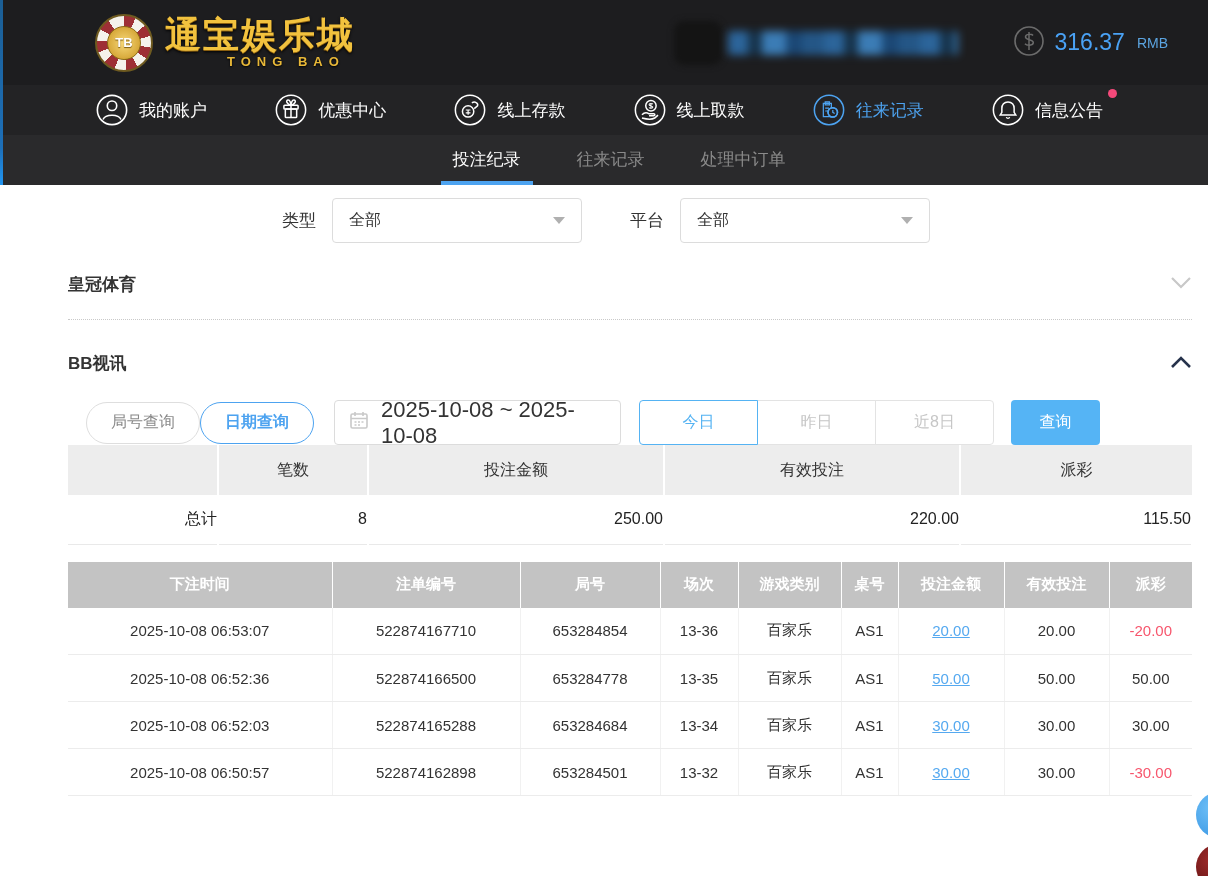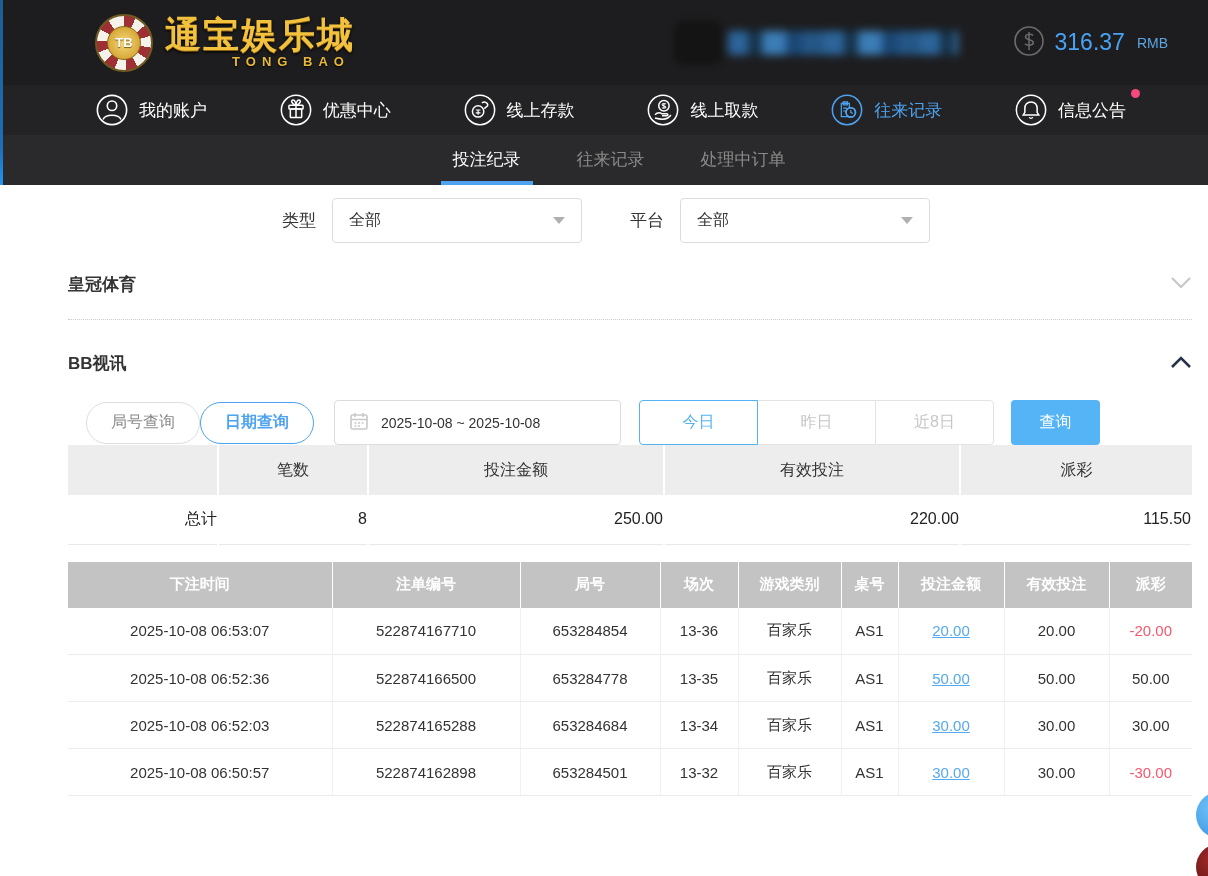--- a/index.html
+++ b/index.html
@@ -10,39 +10,39 @@
   .top { height:85px; background:#1d1d1f; display:flex; align-items:center; padding:0 40px 0 95px; }
   .edge-strip { position:absolute; left:0; top:0; width:3px; height:185px;
                 background:linear-gradient(#1b5e94, #1d6fb8 80%, #2196f3); z-index:40; }
   .logo { display:flex; align-items:center; gap:12px; }
   .chip { width:58px; height:58px; border-radius:50%;
           background:conic-gradient(#9e2f35 0 25deg,#f5f2ec 25deg 50deg,#9e2f35 50deg 75deg,#f5f2ec 75deg 100deg,#9e2f35 100deg 125deg,#f5f2ec 125deg 150deg,#9e2f35 150deg 175deg,#f5f2ec 175deg 200deg,#9e2f35 200deg 225deg,#f5f2ec 225deg 250deg,#9e2f35 250deg 275deg,#f5f2ec 275deg 300deg,#9e2f35 300deg 325deg,#f5f2ec 325deg 360deg);
           display:flex; align-items:center; justify-content:center; border:2px solid #6e5a20; }
   .chip-core { width:34px; height:34px; border-radius:50%; background:radial-gradient(#f7d879,#c9941f);
                border:1px solid #8a6a14; color:#fff; font-size:13px; font-weight:bold;
                display:flex; align-items:center; justify-content:center; text-shadow:0 1px 1px #7a5a10; }
-  .brand { display:flex; flex-direction:column; line-height:1;text-align:center; }
+  .brand { display:flex; flex-direction:column; line-height:1; }
   .brand-cn { font-family:"Liberation Serif", serif; font-size:36px; font-weight:bold; color:#f2c23e;
               text-shadow:0 1px 0 #8a5f10, 0 2px 3px #000; letter-spacing:2px; }
   .brand-en { font-size:13px; font-weight:bold; color:#e8b838; letter-spacing:6px; margin:2px 0 0 62px;
               text-shadow:0 1px 2px #000; }
 
   .top-right { margin-left:auto; display:flex; align-items:center; gap:55px; }
   .user-blur { display:flex; align-items:center; }
   .avatar-blob { width:48px; height:44px; background:#141414; border-radius:10px; filter:blur(3px); }
   .name-blob { width:230px; height:24px; margin-left:6px; border-radius:3px;
                background:repeating-linear-gradient(90deg,#2e6da8 0 20px,#16354f 20px 34px,#3f87c6 34px 58px,#1b4c7e 58px 74px,#255d92 74px 96px);
                filter:blur(4px); opacity:.9; }
   .wallet { display:flex; align-items:center; gap:10px; }
   .wallet-amt { color:#4aa2f5; font-size:23px; }
   .wallet-cur { color:#5ba4e0; font-size:14px; margin-left:2px; }
 
   
   .navbar { height:50px; background:#232325; display:flex; align-items:center;
-            justify-content:space-between; padding:0 82px 0 95px; }
+            justify-content:space-between; padding:0 105px 0 95px; }
   .nav-item { display:flex; align-items:center; gap:10px; color:#fff; font-size:17px; cursor:pointer; position:relative; }
   .nav-item.active { color:#4da3f0; }
   .nav-item svg { display:block; }
   .nav-dot { position:absolute; top:-4px; right:-14px; width:9px; height:9px; border-radius:50%; background:#f4497a; }
 
   
   .tabbar { height:50px; background:#2a2a2c; display:flex; justify-content:center; gap:48px; padding-left:30px; }
   .tab { color:#8a8a8a; font-size:17px; line-height:50px; position:relative; cursor:pointer; padding:0 4px; }
   .tab.active { color:#fff; }
   .tab.active::after { content:""; position:absolute; left:-8px; right:-8px; bottom:0; height:4px; background:#4da3f0; }
@@ -62,21 +62,21 @@
   .section-title { font-size:17px; font-weight:bold; color:#333; }
   .dotted-div { border-bottom:1px dotted #c9c9c9; margin-top:23px; }
   .section-hd.second { margin-top:32px; }
 
   .query-row { display:flex; align-items:center; margin-top:25px; }
   .pill { height:42px; padding:0 24px; border-radius:21px; font-size:16px; display:flex; align-items:center;
           background:#fff; cursor:pointer; }
   .pill.active { border:1px solid #4da3f0; color:#4da3f0; font-weight:bold; }
   .pill.idle { border:1px solid #dedede; color:#8a8a8a; margin-left:18px; }
   .date-box { display:flex; align-items:center; gap:12px; width:287px; height:45px; border:1px solid #dcdcdc;
-              border-radius:4px; padding:0 14px; margin-left:20px; font-size:14px; color:#333; cursor:pointer; }
+              border-radius:4px; padding:0 14px; margin-left:20px; font-size:22px; color:#333; cursor:pointer; }
   .btn-group { display:flex; margin-left:18px; }
   .qbtn { width:119px; height:45px; border:1px solid #e3e3e3; background:#fff; font-size:16px; color:#c6c6c6;
           display:flex; align-items:center; justify-content:center; cursor:pointer; margin-left:-1px; }
   .qbtn:first-child { border-radius:4px 0 0 4px; margin-left:0; }
   .qbtn:last-child { border-radius:0 4px 4px 0; }
   .qbtn.active { border:1px solid #55b3f3; color:#55b3f3; z-index:2; }
   .search-btn { width:89px; height:45px; margin-left:17px; background:#55b4f5; border:none; border-radius:4px;
                 color:#fff; font-size:16px; cursor:pointer; }
 
   

